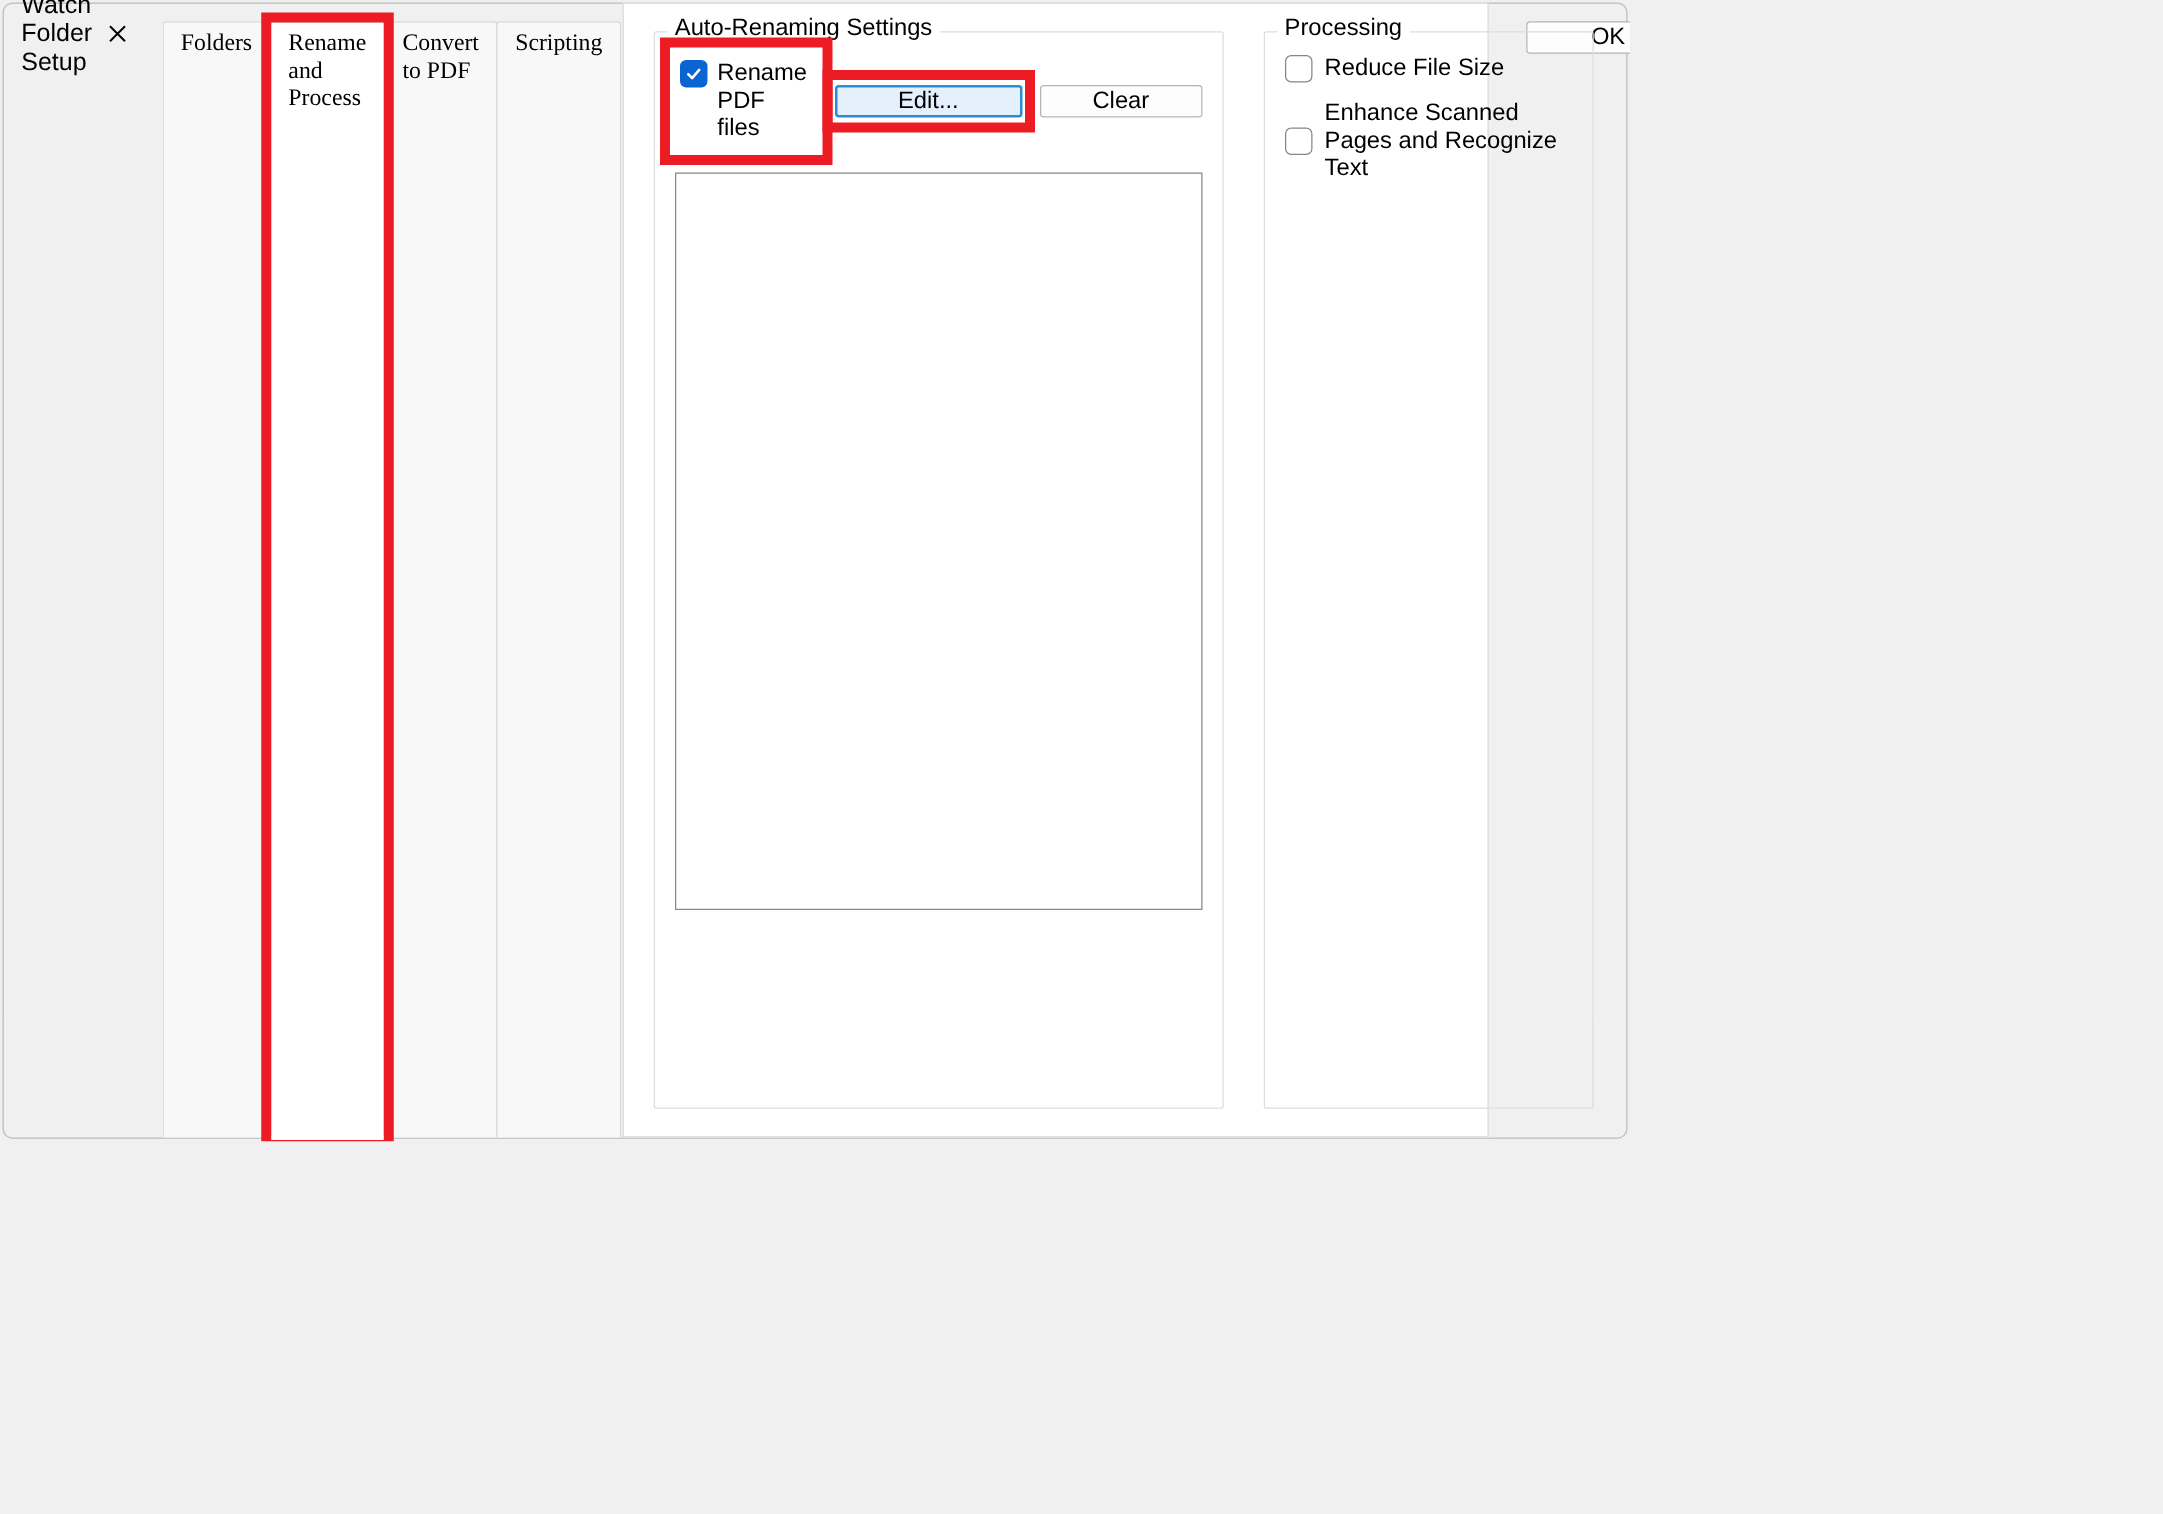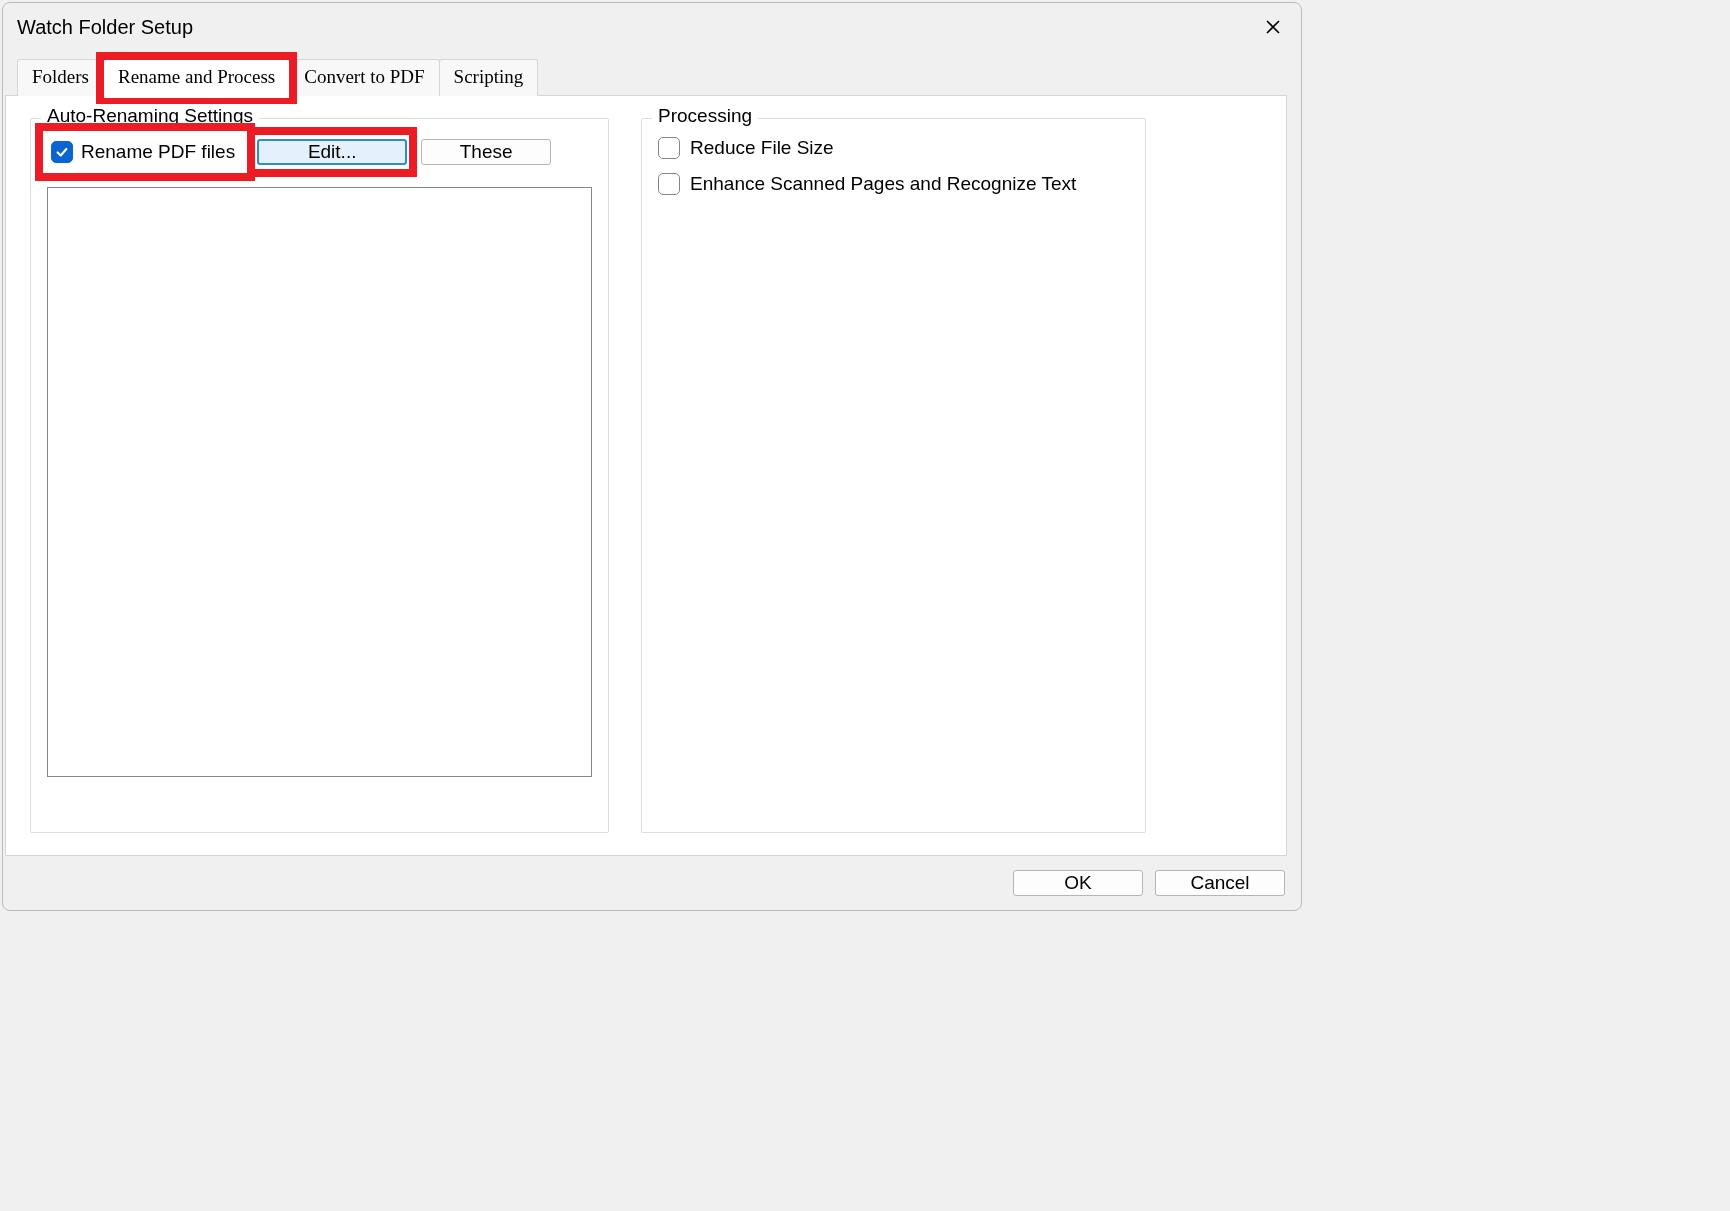--- a/index.html
+++ b/index.html
@@ -10,21 +10,20 @@
       height: 913px;
       padding: 2px;
     }
     .dialog {
       width: 100%;
       height: 100%;
       background: #f0f0f0;
       border: 1px solid #bbb;
       border-radius: 8px;
       display: flex;
-      flex-direction: column;
       position: relative;
     }
     .titlebar {
       display: flex;
       align-items: center;
       justify-content: space-between;
       padding: 6px 14px 0 14px;
       height: 42px;
     }
     .titlebar .title {
@@ -114,21 +113,20 @@
     }
     .left-box { flex: 0 0 47%; }
     .right-box { flex: 0 0 41%; margin-left: 8px; }
     .row1 {
       display: flex;
       align-items: center;
       gap: 14px;
     }
     .chk-wrap {
       display: flex;
-      align-items: center;
       gap: 8px;
       font-size: 19px;
       position: relative;
       padding: 4px 8px 4px 4px;
     }
     .chk-wrap.hl::before,
     .btn.hl::before {
       content: "";
       position: absolute;
       top: -14px; left: -12px; right: -12px; bottom: -14px;
@@ -217,21 +215,21 @@
       <div class="row1">
         <label class="chk-wrap hl">
           <span class="chk checked">
             <svg viewBox="0 0 16 16">
                 <path d="M3 8.5 L6.5 12 L13 4.5" stroke="#fff" stroke-width="2.4" fill="none" stroke-linecap="round" stroke-linejoin="round"></path>
               </svg>
           </span>
           <span>Rename PDF files</span>
         </label>
         <button class="btn primary-focus hl">Edit...</button>
-        <button class="btn" style="min-width:130px">These</button>
+        <button class="btn" style="min-width:130px">Clear</button>
       </div>
       <div class="listarea"></div>
     </div>
 
     <div class="groupbox right-box">
       <div class="legend">Processing</div>
       <div class="proc-opts">
         <label class="proc-opt">
           <span class="chk">
             

